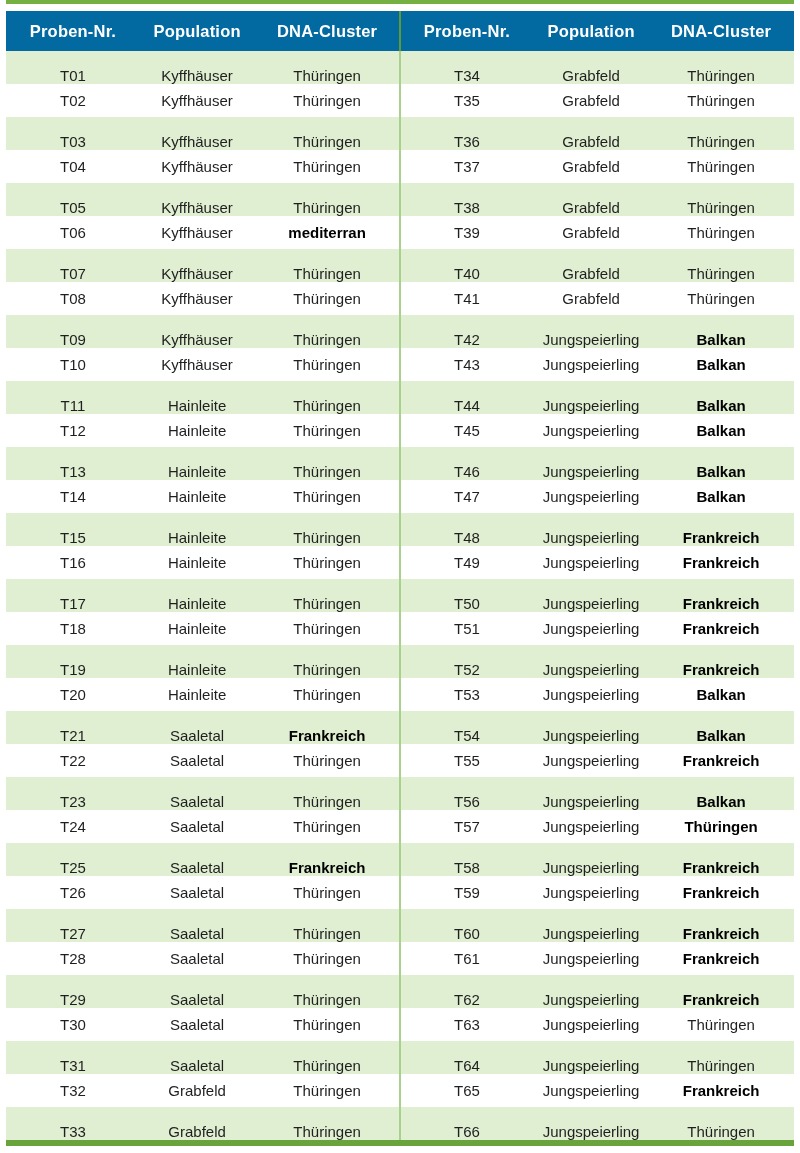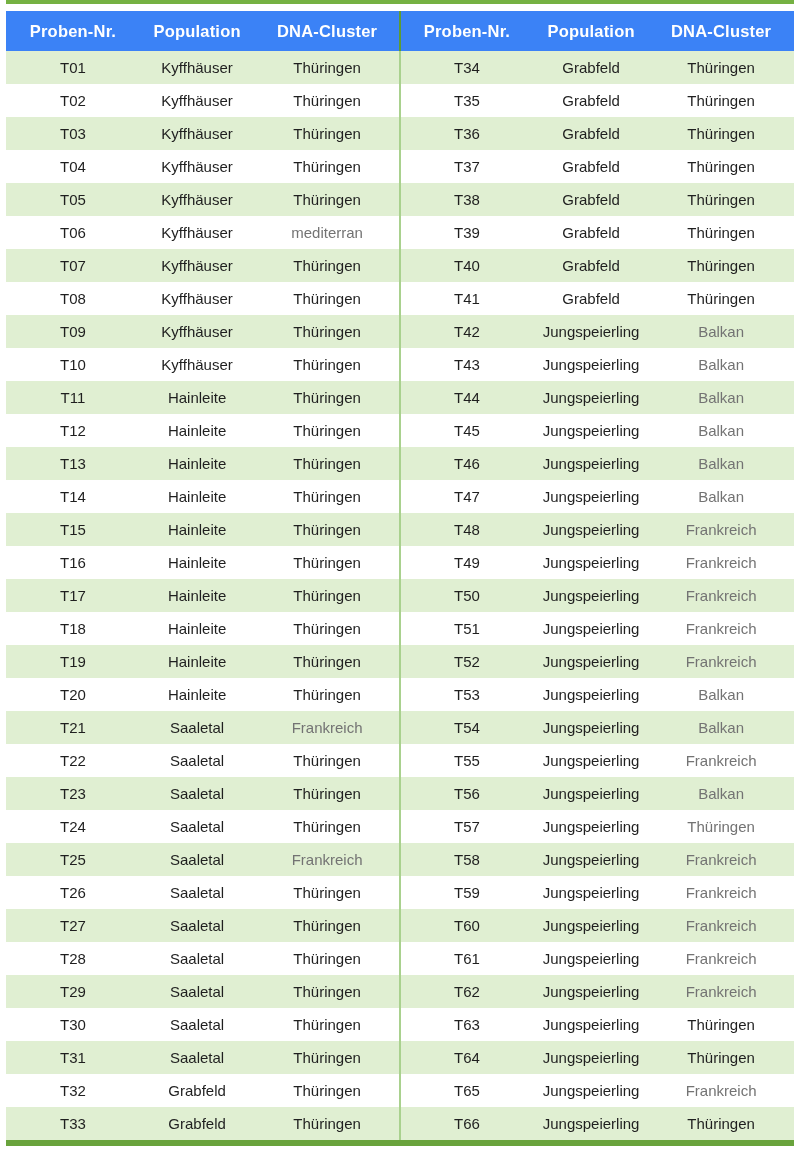--- a/index.html
+++ b/index.html
@@ -22,48 +22,48 @@
     position: relative;
     margin: 0 6px;
   }
   .tables {
     display: flex;
   }
   .half { flex: 1 1 50%; min-width: 0; }
   .thead {
     display: flex;
     height: 40px;
-    background: #3b82f6;
+    background: #0369a1;
     align-items: center;
   }
   .th {
     color: #ffffff;
     font-weight: bold;
     font-size: 16.5px;
     text-align: center;
     letter-spacing: 0.2px;
   }
   .c1 { width: 34%; }
   .c2 { width: 29%; }
   .c3 { width: 37%; }
   .tbody .row {
     display: flex;
     height: 33px;
     align-items: center;
     background: #ffffff;
   }
-  .tbody .row.alt { background: #e0efd2; }
+  .tbody .row.alt { background: #e0efd2; align-items: flex-end; }
   .cell {
     font-size: 15px;
     color: #1f1f1f;
     text-align: center;
     white-space: nowrap;
     overflow: hidden;
   }
-  .cell.bold { font-weight: normal; color: #737373; }
+  .cell.bold { font-weight: bold; color: #000000; }
   .divider-body {
     position: absolute;
     left: calc(50% - 1px);
     top: 40px;
     bottom: 0;
     width: 2px;
     background: #a9d18e;
     pointer-events: none;
   }
   .divider-head {

